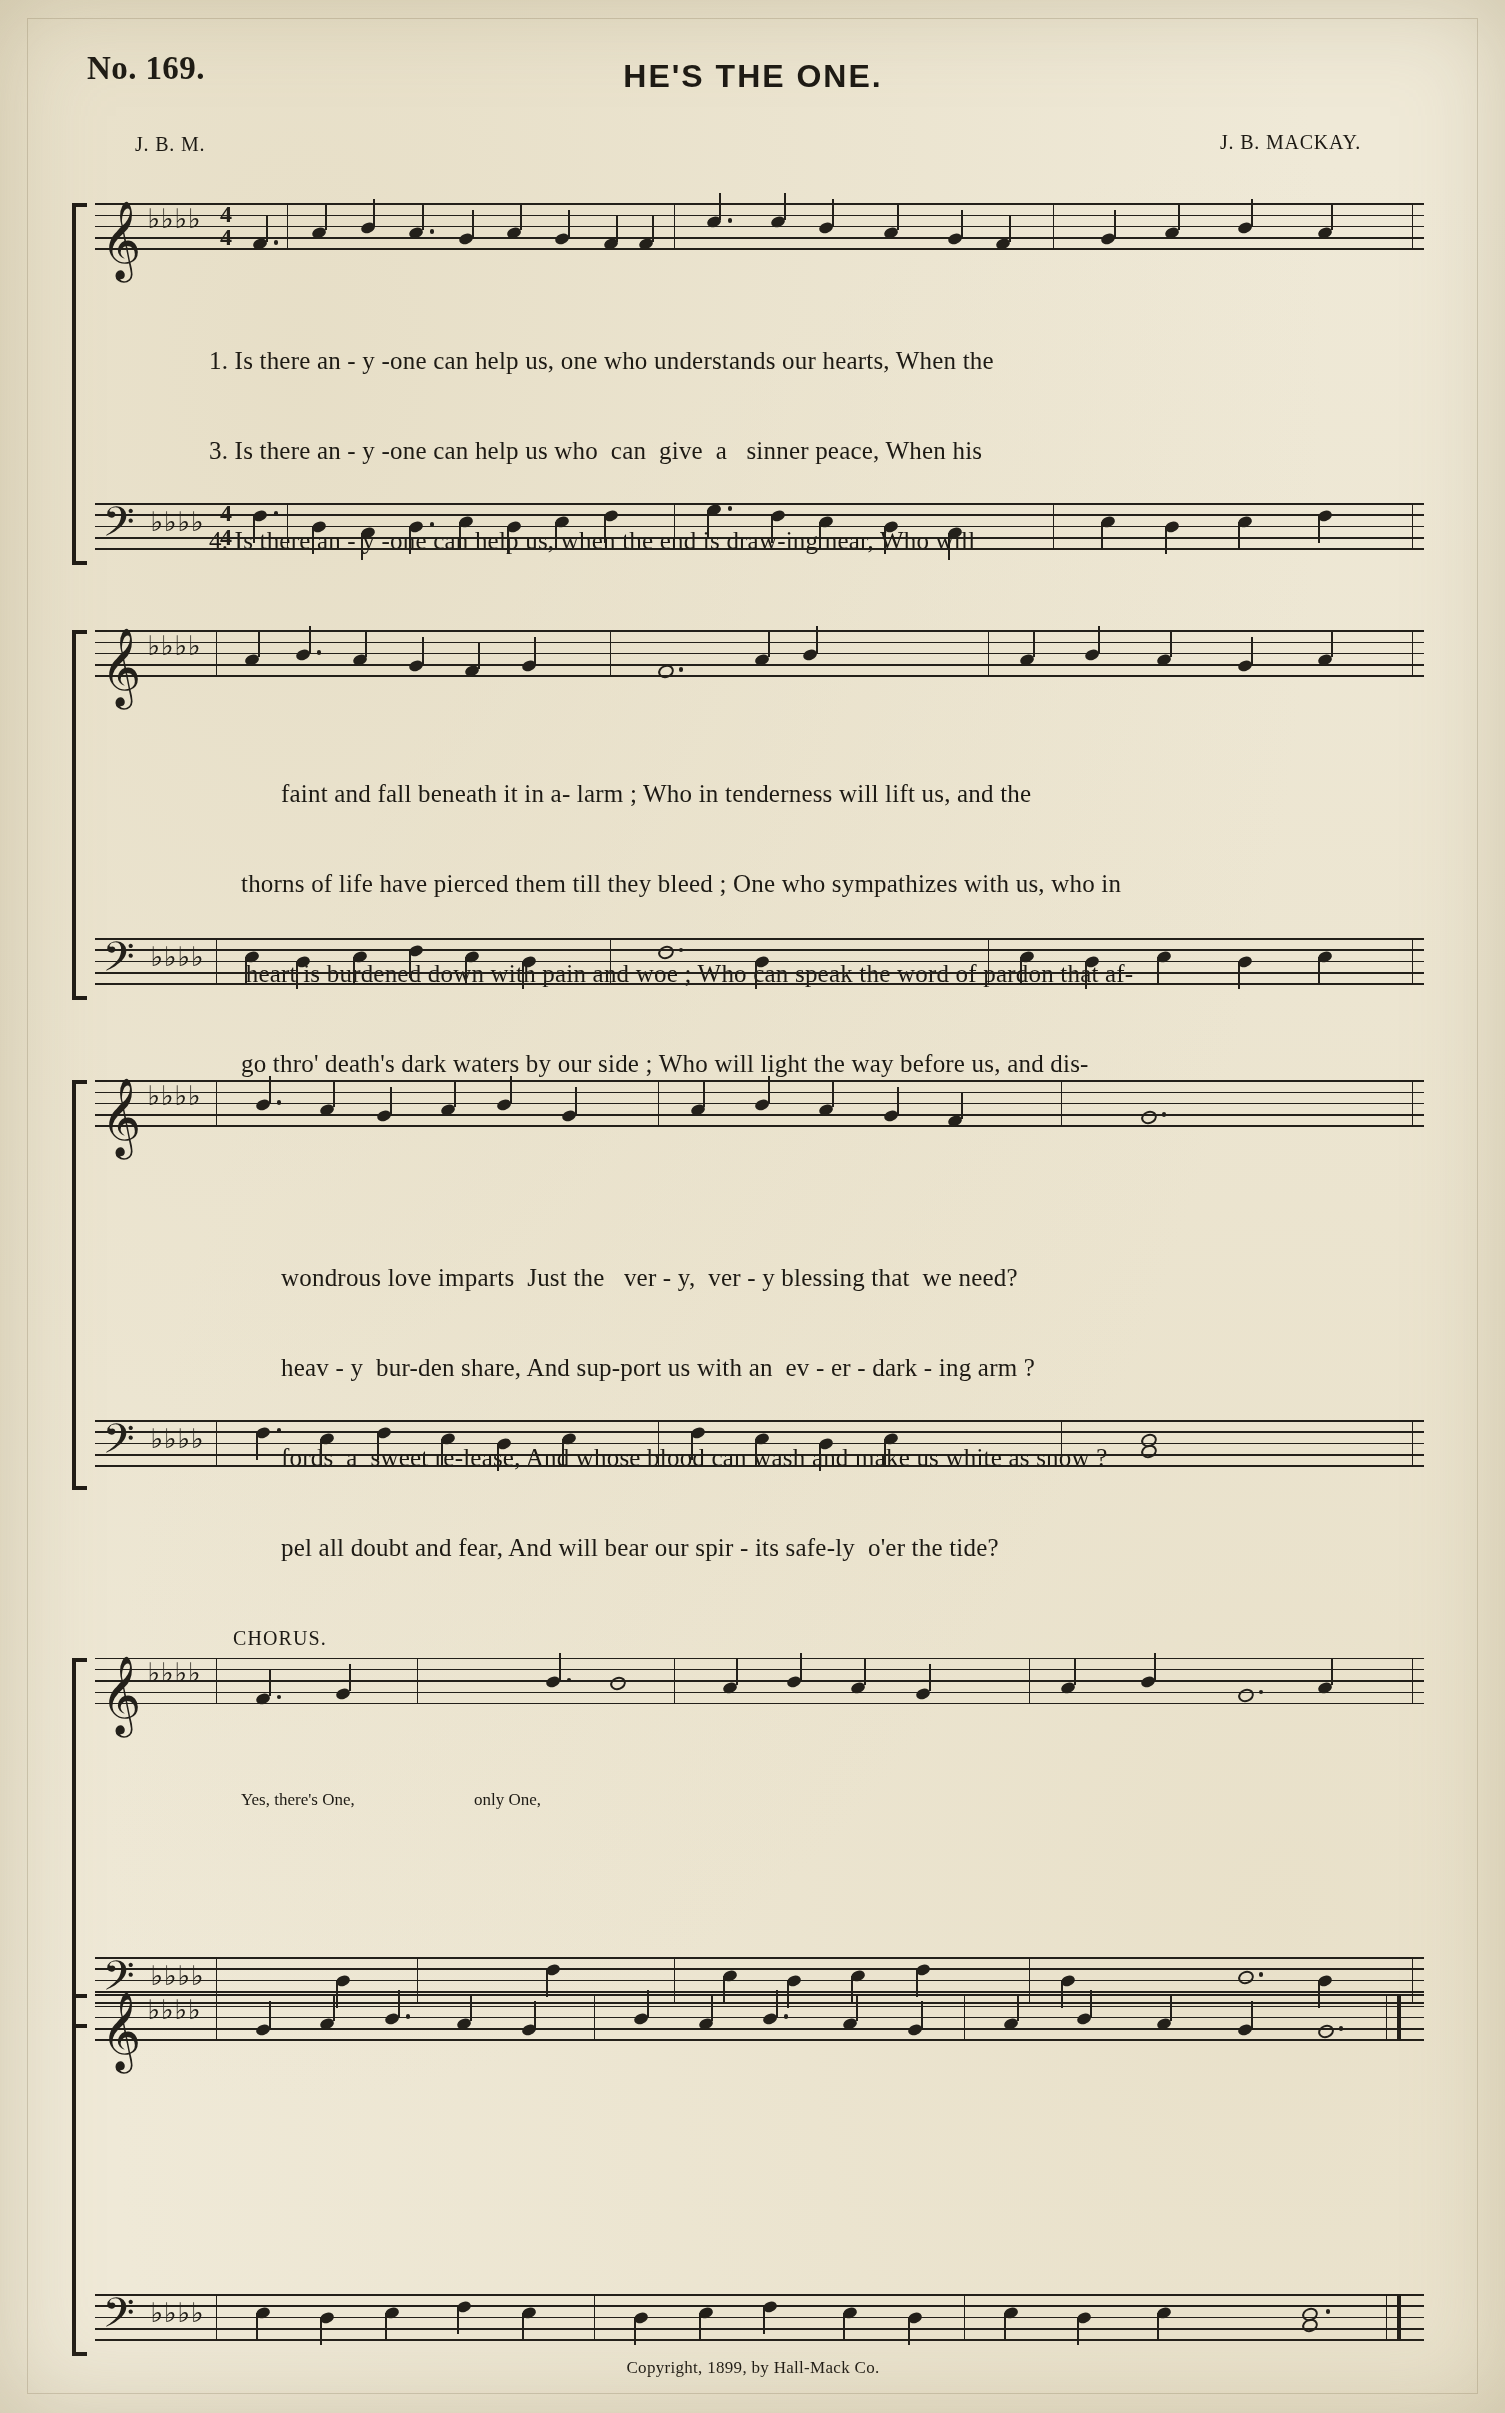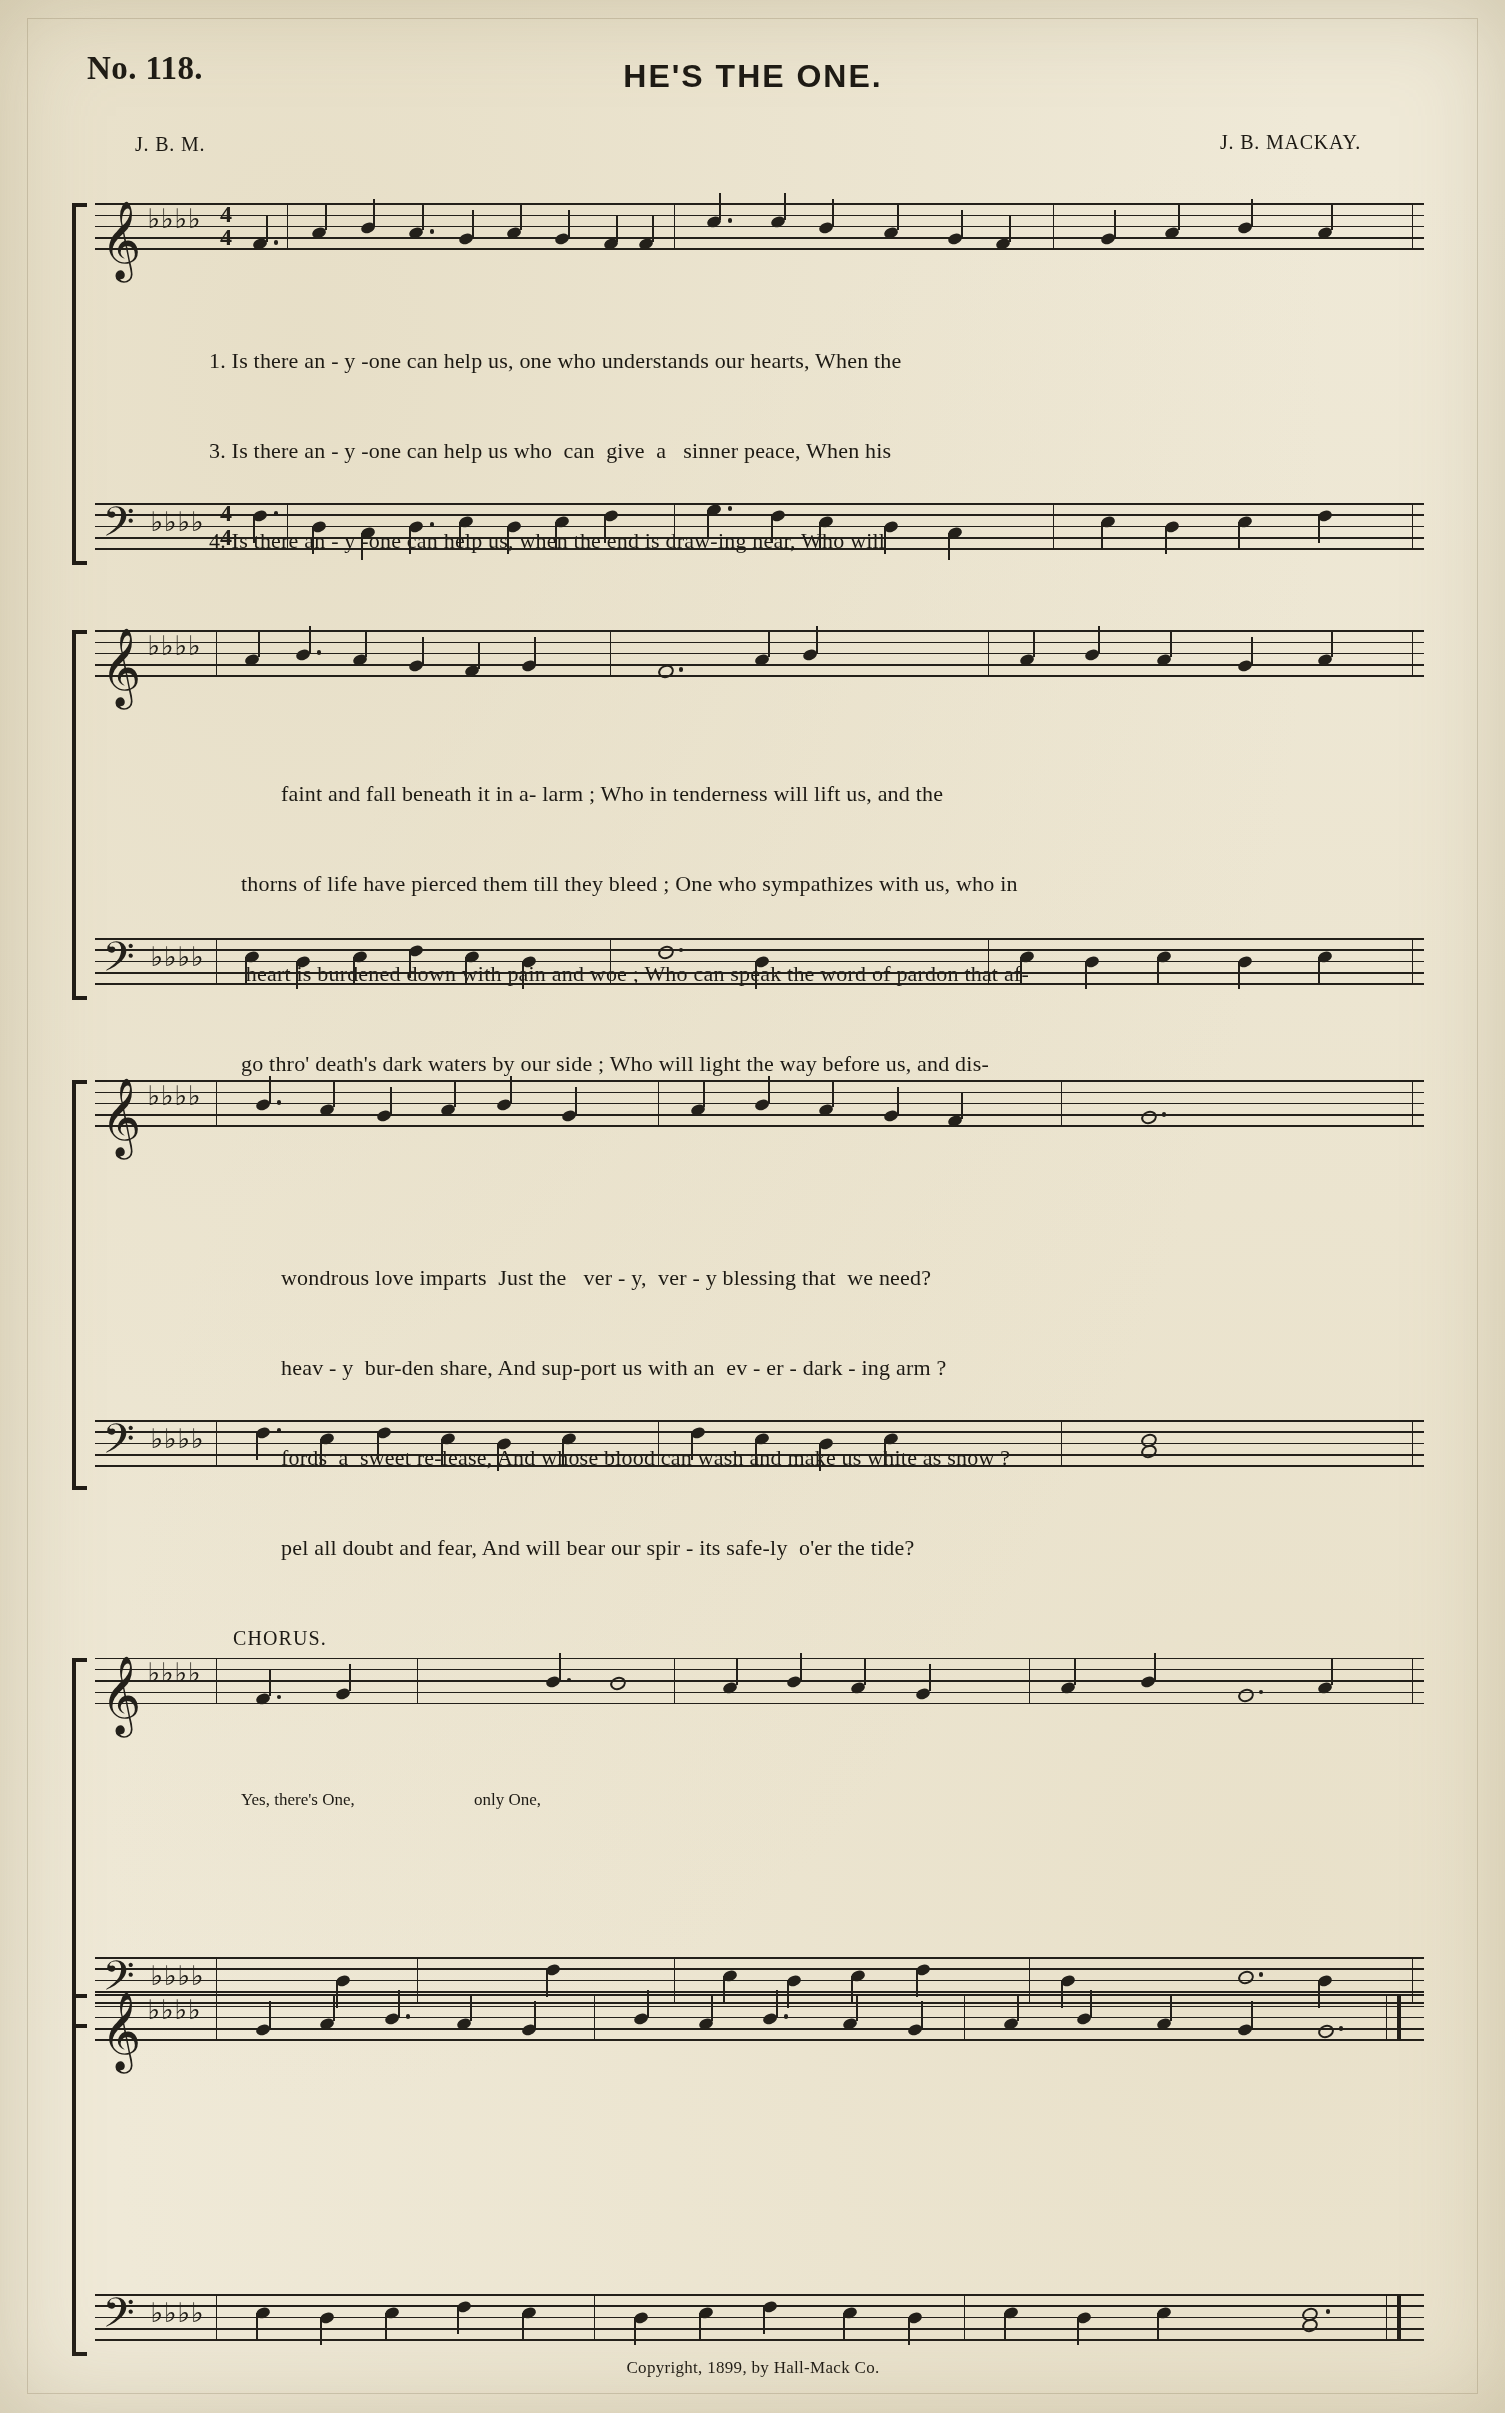--- a/index.html
+++ b/index.html
@@ -162,21 +162,21 @@
   .dot {
     position: absolute;
     width: 4.8px; height: 4.8px;
     border-radius: 50%;
     background: #23201a;
   }
 
   
   .lyrics {
     position: absolute;
-    font-size: 22px;
+    font-size: 25px;
     line-height: 30px;
     letter-spacing: 0.2px;
     white-space: pre;
   }
   .chorus-label {
     position: absolute;
     font-size: 20px;
     letter-spacing: 1.1px;
   }
   .chorus-line {
@@ -197,21 +197,21 @@
     font-size: 17px;
     letter-spacing: 0.3px;
   }
 </style>
 </head>
 <body>
 
 <div class="page">
   <div class="paper-edge"></div>
 
-  <div class="hymn-no">No. 118.</div>
+  <div class="hymn-no">No. 169.</div>
   <div class="hymn-title">HE'S THE ONE.</div>
   <div class="credit-left">J. B. M.</div>
   <div class="credit-right">J. B. MACKAY.</div>
 
   <div class="system" style="top:197px;height:378px;">
     <div class="brace" style="top:6.4px;height:354px;"></div>
 
     <div class="staff" style="top:6.4px;">
       <div class="ln"></div>
         <div class="ln"></div>

